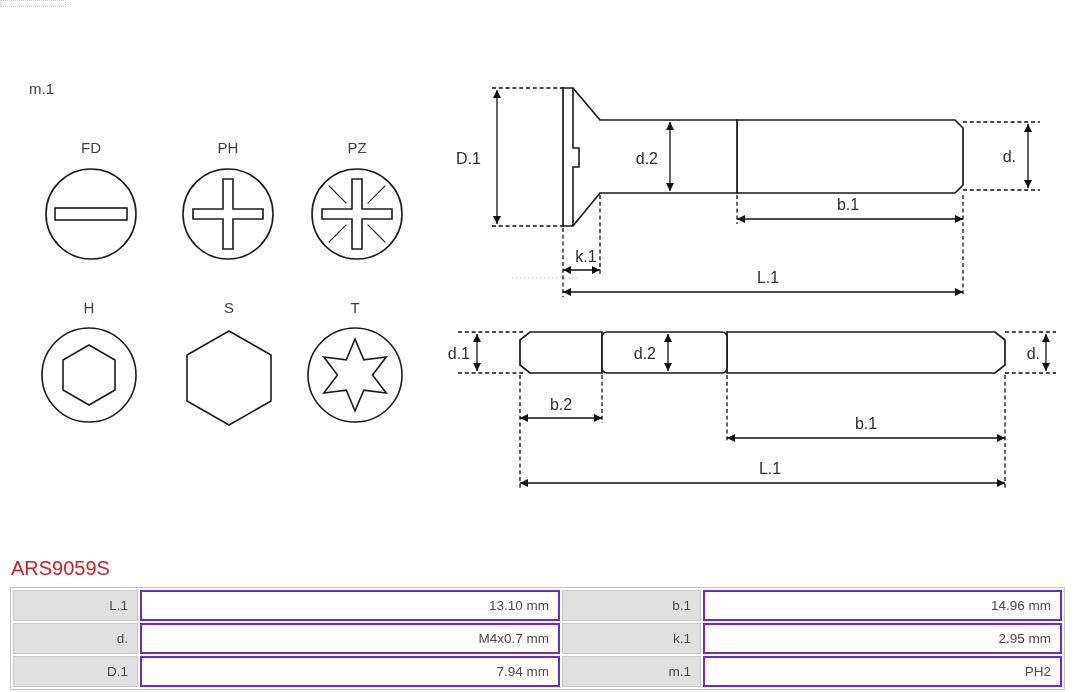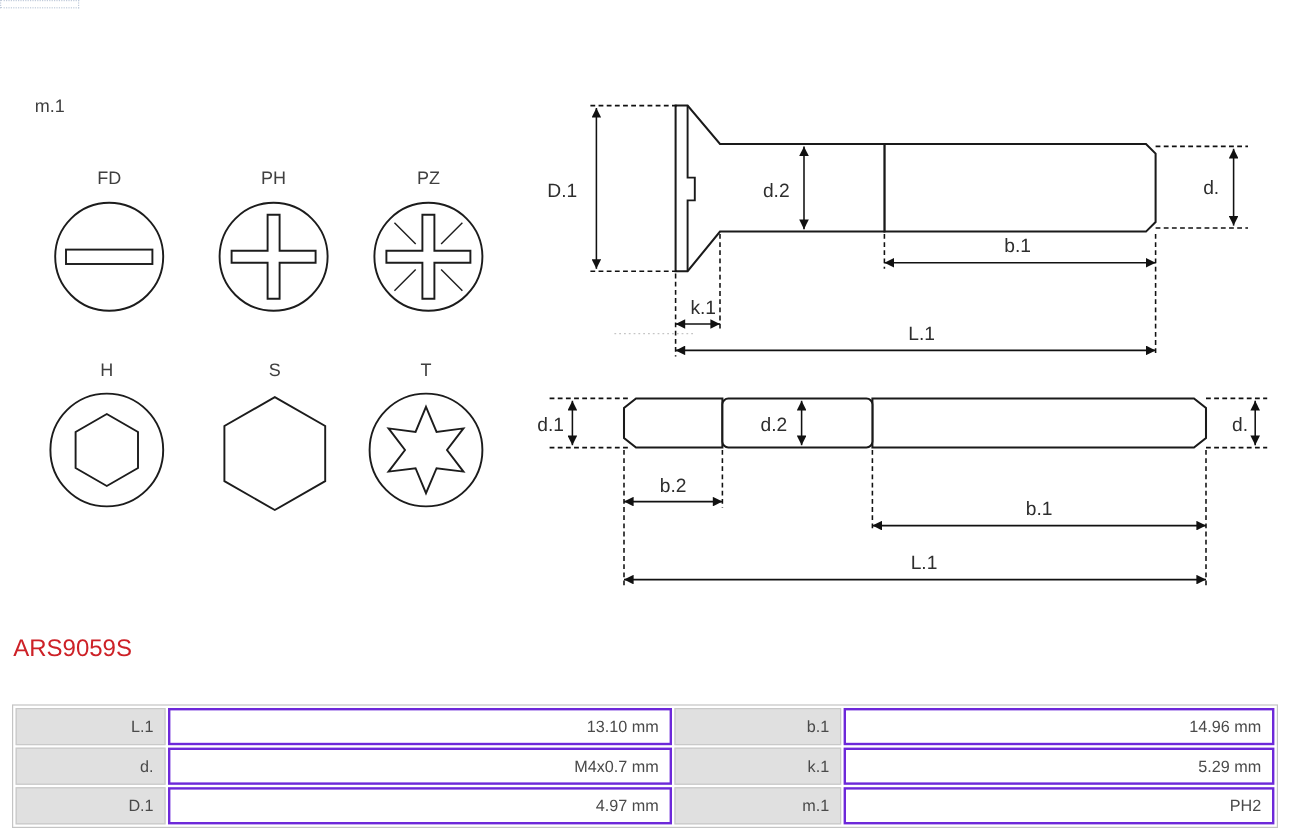--- a/index.html
+++ b/index.html
@@ -19,21 +19,21 @@
   .dim-label{font-size:16px;fill:#2e2e2e;}
   .dim-label.mid{text-anchor:middle;}
   .dim-label.end{text-anchor:end;}
   .outline{fill:#ffffff;stroke:#1a1a1a;stroke-width:1.7;stroke-linejoin:miter;}
   .thin{fill:none;stroke:#1a1a1a;stroke-width:1.6;}
   .dim{stroke:#111111;stroke-width:1.3;fill:none;}
   .dash{stroke:#111111;stroke-width:1.3;fill:none;stroke-dasharray:4 2.8;}
   .faint{stroke:#c5c5c5;stroke-width:1;fill:none;stroke-dasharray:1.5 2.5;}
   .icon-shape{fill:#ffffff;stroke:#1c1c1c;stroke-width:1.6;stroke-linejoin:miter;}
   .product-code{
-    position:absolute;left:11px;top:530px;font-size:20px;color:#cd2127;
+    position:absolute;left:11px;top:557px;font-size:20px;color:#cd2127;
   }
   table.spec{
     position:absolute;left:10px;top:587px;width:1055px;
     border-collapse:separate;border-spacing:2px;
     border:1px solid #c4c4c4;background:#ffffff;
     table-layout:fixed;font-size:13.5px;color:#4a4a4a;
   }
   table.spec td{padding:6px 9px;text-align:right;vertical-align:middle;}
   td.lab{background:#e0e0e0;border:1px solid #c9c9c9;}
   td.val{background:#ffffff;border:2px solid #6d28d9;}
@@ -180,22 +180,22 @@
     <tr>
       <td class="lab">L.1</td>
       <td class="val">13.10 mm</td>
       <td class="lab">b.1</td>
       <td class="val">14.96 mm</td>
     </tr>
     <tr>
       <td class="lab">d.</td>
       <td class="val">M4x0.7 mm</td>
       <td class="lab">k.1</td>
-      <td class="val">5.29 mm</td>
+      <td class="val">2.95 mm</td>
     </tr>
     <tr>
       <td class="lab">D.1</td>
-      <td class="val">4.97 mm</td>
+      <td class="val">7.94 mm</td>
       <td class="lab">m.1</td>
       <td class="val">PH2</td>
     </tr>
   </tbody>
 </table>
 
 </body></html>

